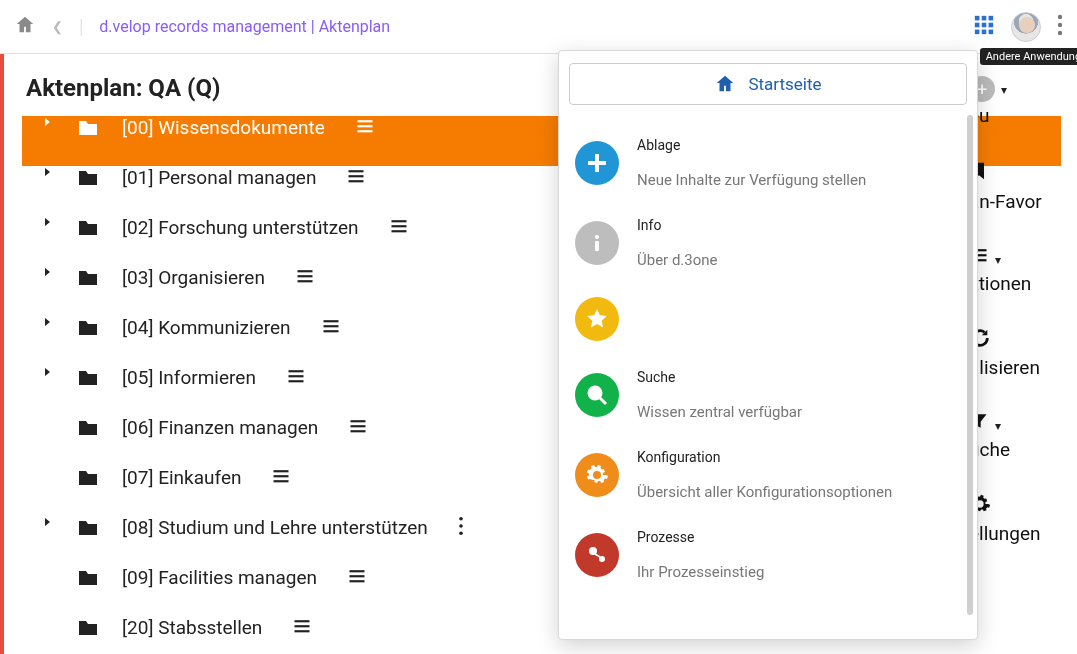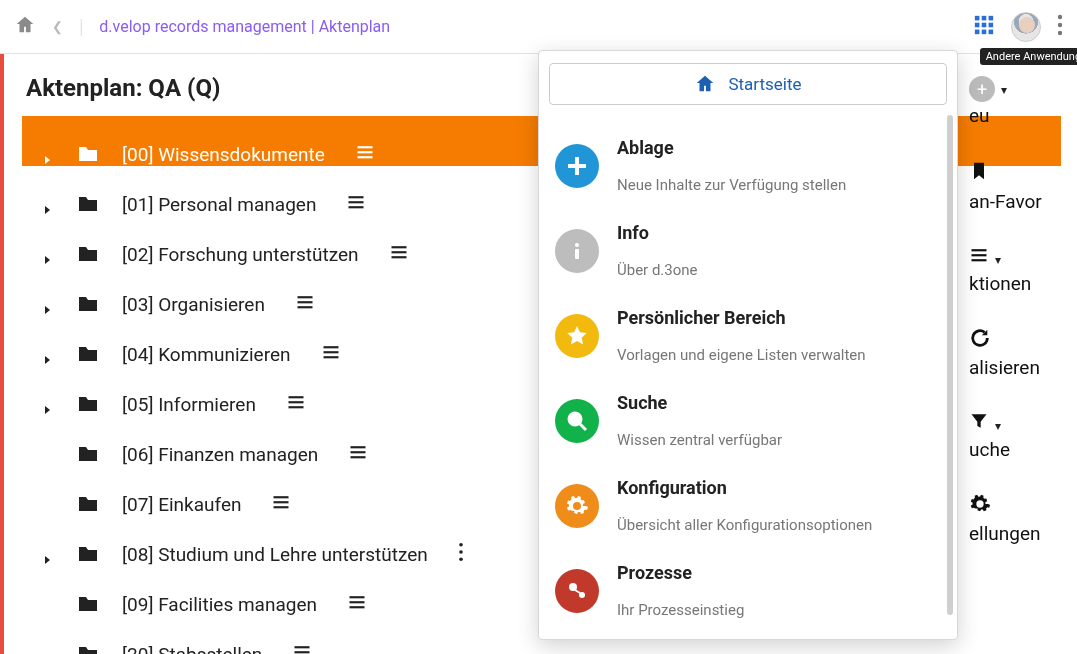--- a/index.html
+++ b/index.html
@@ -66,21 +66,21 @@
   .page-title {
     font-size: 24px;
     font-weight: 700;
     color: #222;
     margin-bottom: 14px;
     padding-left: 4px;
   }
 
   .tree { list-style: none; }
   .tree li {
-    display: flex; align-items: flex-end;
+    display: flex; align-items: flex-start;
     height: 50px;
     font-size: 19px;
     color: #222;
     padding-left: 18px;
     gap: 22px;
   }
   .tree li.active {
     background: #f57c00;
     color: #fff;
   }
@@ -90,21 +90,21 @@
   .tree li.active .folder-ic, .tree li.active .menu-ic { color: #fff; }
   .tree li .label-text { }
   .tree li .menu-ic { margin-left: 8px; font-size: 18px; color: #333; }
   .tree li.active .menu-ic { color: #fff; }
   .tree li .dots-ic { margin-left: 8px; font-size: 18px; color:#333; }
 
   
   .drawer {
     position: absolute;
     top: 50px;
-    left: 538px;
+    left: 558px;
     width: 420px;
     height: 590px;
     background: #fff;
     border: 1px solid #d8d8d8;
     border-radius: 4px;
     box-shadow: 0 6px 22px rgba(0,0,0,0.18);
     padding: 12px 10px;
     overflow: hidden;
     z-index: 20;
   }
@@ -130,21 +130,21 @@
     display: flex; align-items: center; justify-content: center;
     color: #fff; flex: 0 0 44px;
   }
   .tile-icon svg { fill: #fff; }
   .c-blue   { background: #2196d6; }
   .c-grey   { background: #bdbdbd; }
   .c-yellow { background: #f2b90f; }
   .c-green  { background: #12b24b; }
   .c-red    { background: #c0392b; }
   .c-orange { background: #ef8c1a; }
-  .tile-text .t-title { font-size: 18px; font-weight: 700; color: #222; }
+  .tile-text .t-title { font-size: 14px; font-weight: 400; color: #222; }
   .tile-text .t-sub   { font-size: 15px; color: #777; margin-top: 18px; }
 
   .drawer-scroll {
     position: absolute;
     top: 64px; right: 4px; width: 6px; height: 500px;
     background: #cfcfcf; border-radius: 3px;
   }
 
   
   .rightpanel {
@@ -446,24 +446,20 @@
           <div class="t-title">Info</div>
           <div class="t-sub">Über d.3one</div>
         </div>
       </li>
       <li>
         <span class="tile-icon c-yellow">
           <svg width="24" height="24" viewBox="0 0 24 24" fill="#fff">
             <path d="M12 2l2.9 6.3 6.9.7-5.1 4.7 1.4 6.8L12 17l-6.1 3.5 1.4-6.8L2.2 9l6.9-.7z"></path>
           </svg>
         </span>
-        <div class="tile-text">
-          <div class="t-title">Persönlicher Bereich</div>
-          <div class="t-sub">Vorlagen und eigene Listen verwalten</div>
-        </div>
       </li>
       <li>
         <span class="tile-icon c-green">
           <svg width="24" height="24" viewBox="0 0 24 24" fill="none" stroke="#fff" stroke-width="3">
             <circle cx="10" cy="10" r="6"></circle>
             <line x1="15" y1="15" x2="21" y2="21"></line>
           </svg>
         </span>
         <div class="tile-text">
           <div class="t-title">Suche</div>

